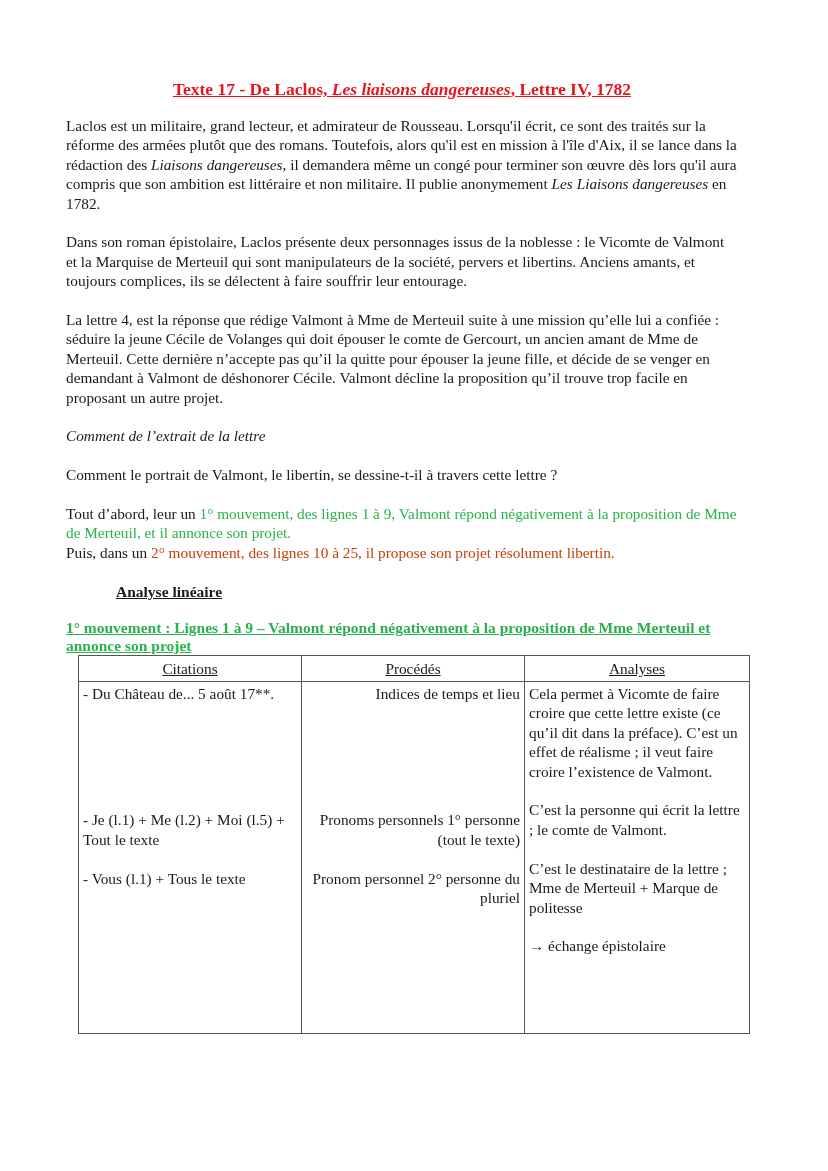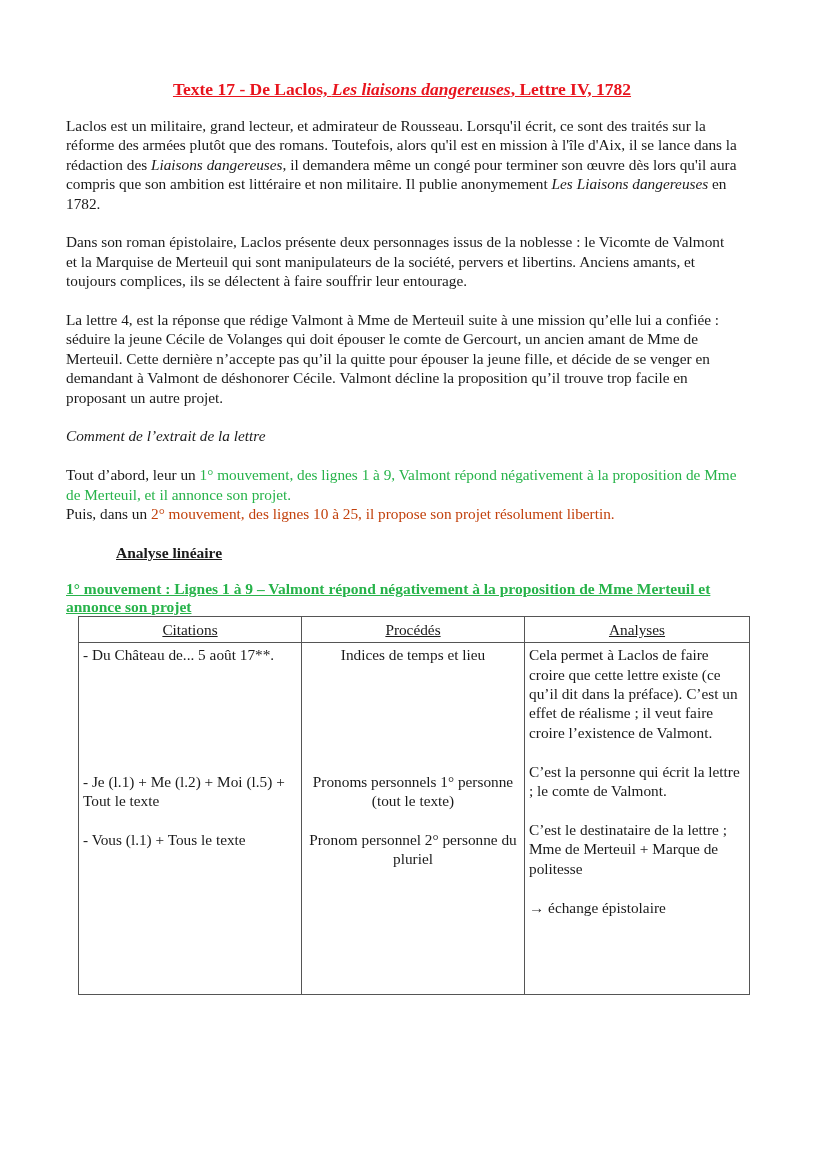--- a/index.html
+++ b/index.html
@@ -9,21 +9,21 @@
   .title { text-align: center; font-weight: bold; color: #e8141d; text-decoration: underline; font-size: 17.5px; line-height: 22px; margin: 0 0 16px 0; }
   .title i { font-weight: bold; }
   .heading { font-weight: bold; text-decoration: underline; margin: 0 0 20px 50px; font-size: 15.5px; }
   p { margin: 0 0 19.4px 0; }
   .green { color: #27b34a; }
   .orange { color: #c2410c; }
   .mv-title { font-weight: bold; text-decoration: underline; color: #27b34a; margin: 0; line-height: 18px; font-size: 15.5px; }
   table { border-collapse: collapse; width: 671px; margin-left: 12px; margin-top: 0; table-layout: fixed; }
   td, th { border: 1px solid #555; vertical-align: top; padding: 2px 4px 0 4px; font-weight: normal; }
   th { text-decoration: underline; text-align: center; height: 22px; padding-top: 3px; }
-  td.center { text-align: center; }
+  td.center { text-align: right; }
   .cell-line { display: block; }
   .gap { height: 19.4px; }
 </style>
 </head>
 <body>
 
 <div class="page">
 
   <div class="title">
     <span>Texte 17 - De Laclos, </span><i>Les liaisons dangereuses</i><span>, Lettre IV, 1782</span>
@@ -31,20 +31,21 @@
 
 
   <p><span>Laclos est un militaire, grand lecteur, et admirateur de Rousseau. Lorsqu'il écrit, ce sont des traités sur la réforme des armées plutôt que des romans. Toutefois, alors qu'il est en mission à l'île d'Aix, il se lance dans la rédaction des </span><i>Liaisons dangereuses</i><span>, il demandera même un congé pour terminer son œuvre dès lors qu'il aura compris que son ambition est littéraire et non militaire. Il publie anonymement </span><i>Les Liaisons dangereuses</i><span> en 1782.</span></p>
 
   <p>Dans son roman épistolaire, Laclos présente deux personnages issus de la noblesse : le Vicomte de Valmont et la Marquise de Merteuil qui sont manipulateurs de la société, pervers et libertins. Anciens amants, et toujours complices, ils se délectent à faire souffrir leur entourage.</p>
 
   <p>La lettre 4, est la réponse que rédige Valmont à Mme de Merteuil suite à une mission qu’elle lui a confiée : séduire la jeune Cécile de Volanges qui doit épouser le comte de Gercourt, un ancien amant de Mme de Merteuil. Cette dernière n’accepte pas qu’il la quitte pour épouser la jeune fille, et décide de se venger en demandant à Valmont de déshonorer Cécile. Valmont décline la proposition qu’il trouve trop facile en proposant un autre projet.</p>
 
   <p><i>Comment de l’extrait de la lettre</i></p>
 
+  <p>Comment le portrait de Valmont, le libertin, se dessine-t-il à travers cette lettre ?</p>
 
   <p>
     <span>Tout d’abord, leur un </span><span class="green">1° mouvement, des lignes 1 à 9, Valmont répond négativement à la proposition de Mme de Merteuil, et il annonce son projet.</span><br>
     <span>Puis, dans un </span><span class="orange">2° mouvement, des lignes 10 à 25, il propose son projet résolument libertin.</span>
   </p>
 
   <div class="heading" style="margin-bottom:18px;">Analyse linéaire</div>
 
   <div class="mv-title">1° mouvement : Lignes 1 à 9 – Valmont répond négativement à la proposition de Mme Merteuil et annonce son projet</div>
 
@@ -69,21 +70,21 @@
         <span class="cell-line">- Vous (l.1) + Tous le texte</span>
       </td>
       <td class="center">
         <span class="cell-line">Indices de temps et lieu</span>
         <div style="height:107px;"></div>
         <span class="cell-line">Pronoms personnels 1° personne (tout le texte)</span>
         <div class="gap"></div>
         <span class="cell-line">Pronom personnel 2° personne du pluriel</span>
       </td>
       <td>
-        <span class="cell-line">Cela permet à Laclos de faire croire que cette lettre existe (ce qu’il dit dans la préface). C’est un effet de réalisme ; il veut faire croire l’existence de Valmont.</span>
+        <span class="cell-line">Cela permet à Vicomte de faire croire que cette lettre existe (ce qu’il dit dans la préface). C’est un effet de réalisme ; il veut faire croire l’existence de Valmont.</span>
         <div class="gap"></div>
         <span class="cell-line">C’est la personne qui écrit la lettre ; le comte de Valmont.</span>
         <div class="gap"></div>
         <span class="cell-line">C’est le destinataire de la lettre ; Mme de Merteuil + Marque de politesse</span>
         <div class="gap"></div>
         <span class="cell-line">→ échange épistolaire</span>
       </td>
     </tr>
   </tbody>
     </table>

